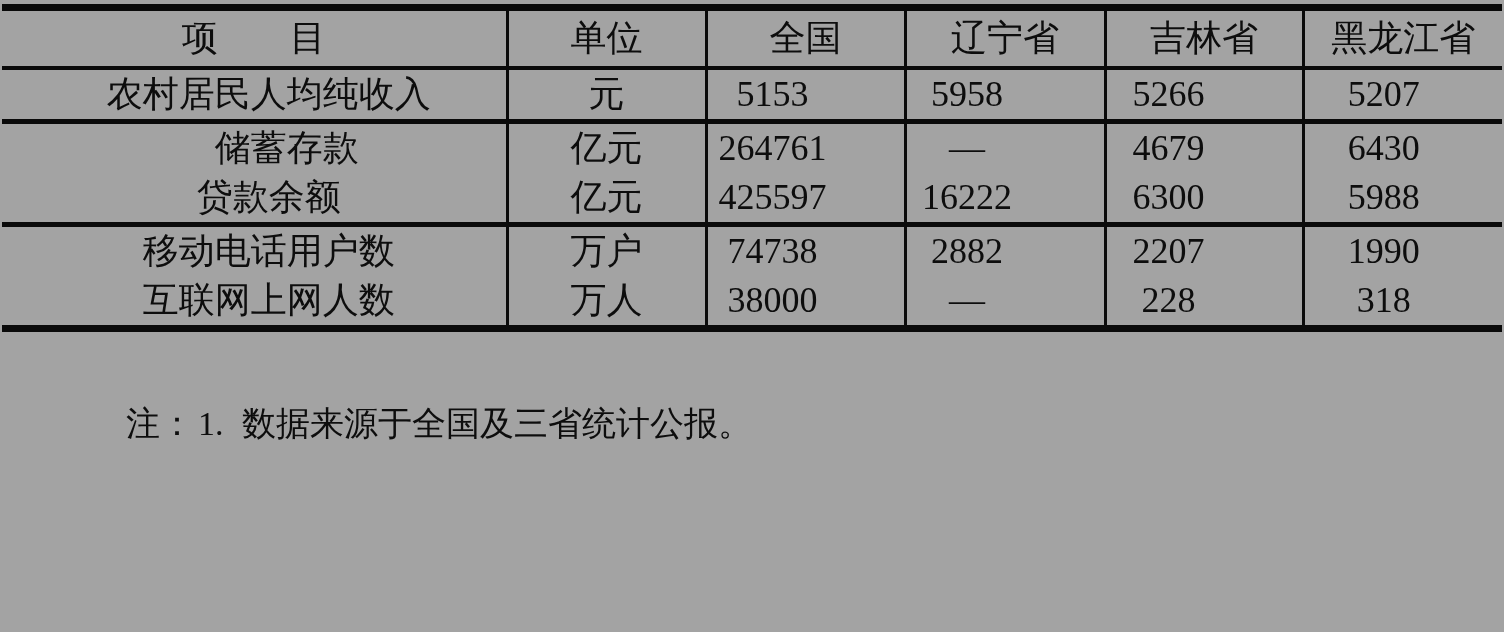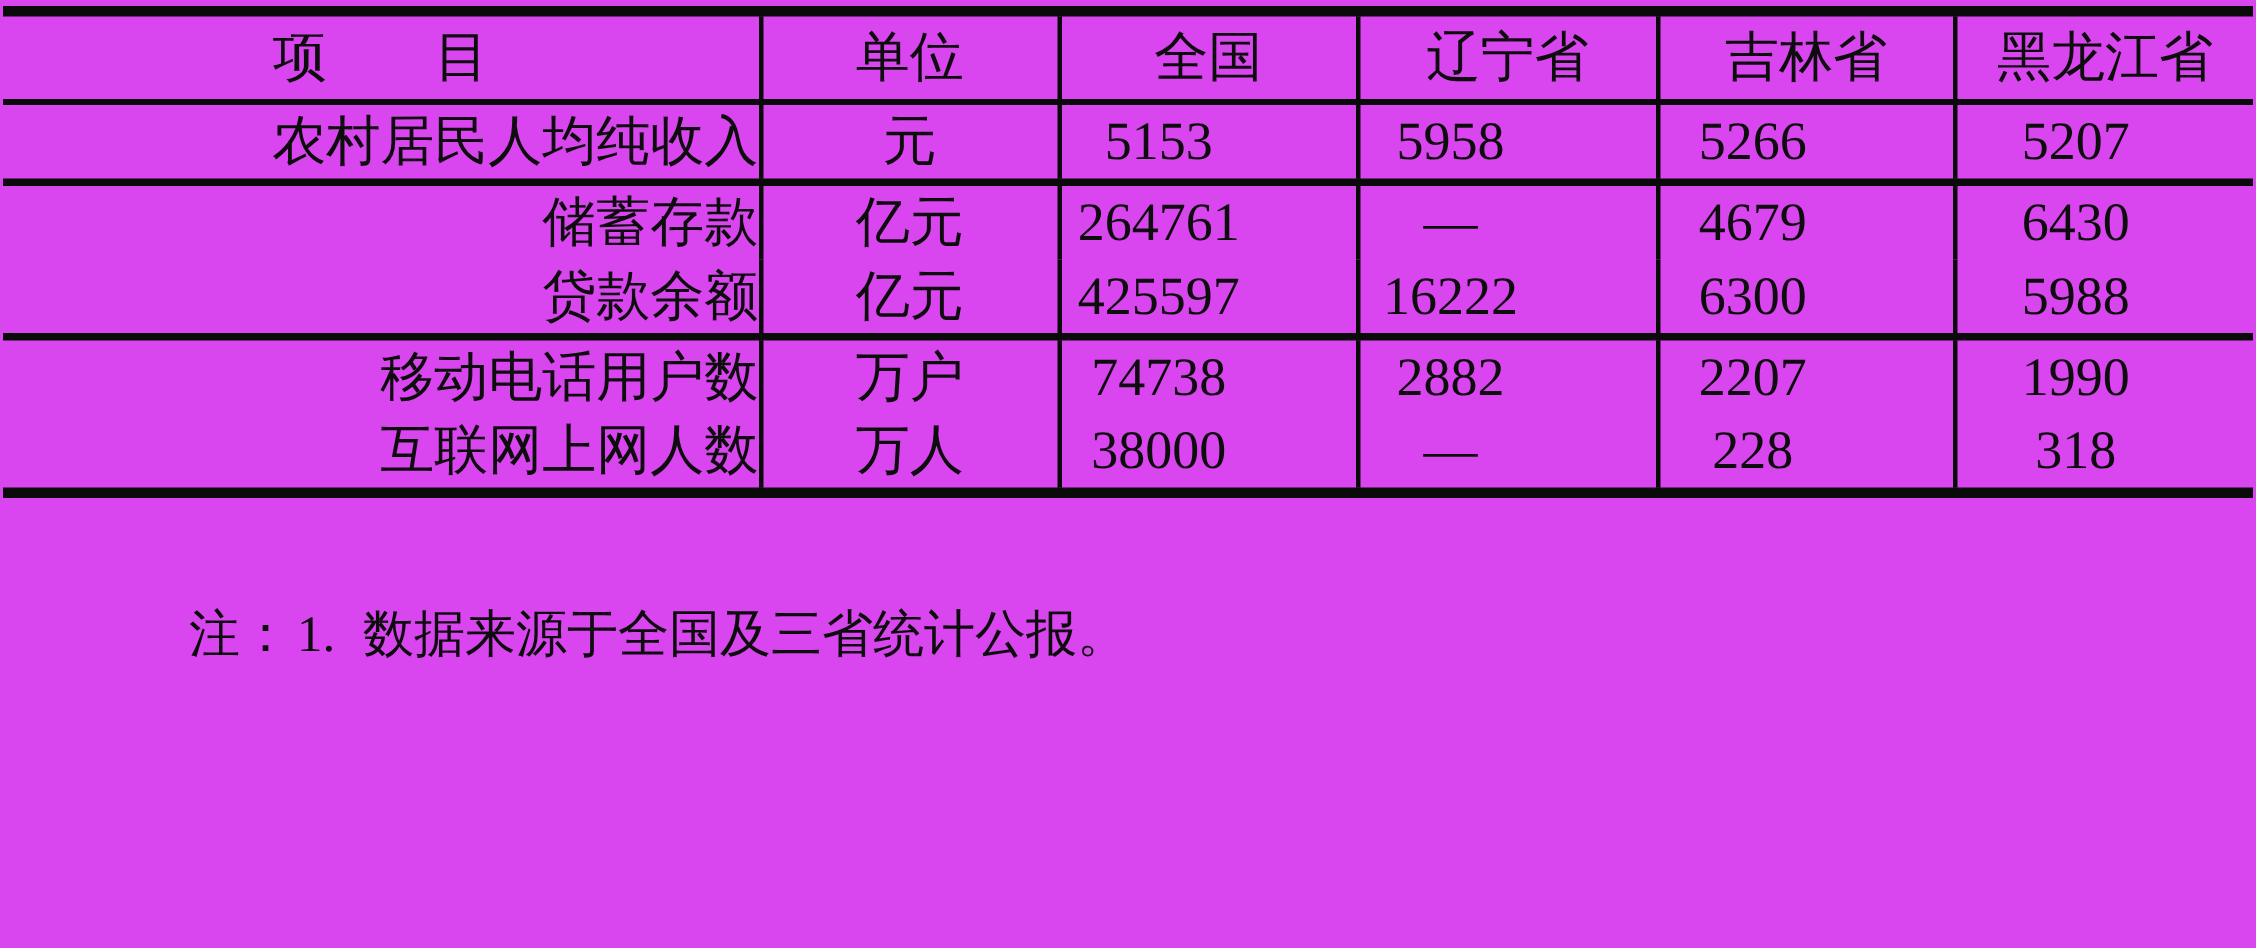--- a/index.html
+++ b/index.html
@@ -7,21 +7,21 @@
     padding: 0;
     background: #fdfdfc;
     font-family: "Liberation Serif", "DejaVu Serif", serif;
     color: #0d0d0d;
   }
   .page {
     position: relative;
     width: 1504px;
     height: 632px;
     overflow: hidden;
-    background: #d946ef;
+    background: #a3a3a3;
   }
   table.stat-table {
     border-collapse: collapse;
     table-layout: fixed;
     width: 1500px;
     margin: 4px 2px 0 2px;
     border-top: 7px solid #0a0a0a;
     border-bottom: 7px solid #0a0a0a;
     font-size: 36px;
   }
@@ -41,21 +41,21 @@
   }
   th { text-align: center; }
   thead tr { height: 60px; border-bottom: 4px solid #0a0a0a; }
   tbody tr.group1 { height: 48px; }
   tbody tr.group2 { height: 45px; }
   tr.section-end { border-bottom: 5px solid #0a0a0a; }
 
   .v-sep { border-right: 3px solid #0a0a0a; }
 
   td.cell-label {
-    text-align: right;
+    text-align: center;
     padding-left: 30px;
   }
   td.cell-unit { text-align: center; }
   td.cell-num { text-align: center; }
   td.num-national { padding-right: 66px; }
   td.num-liaoning { padding-right: 76px; }
   td.num-jilin { padding-right: 71px; margin-left: 20px; }
   td.num-heilongjiang { padding-right: 39px; }
 
   .notes {

